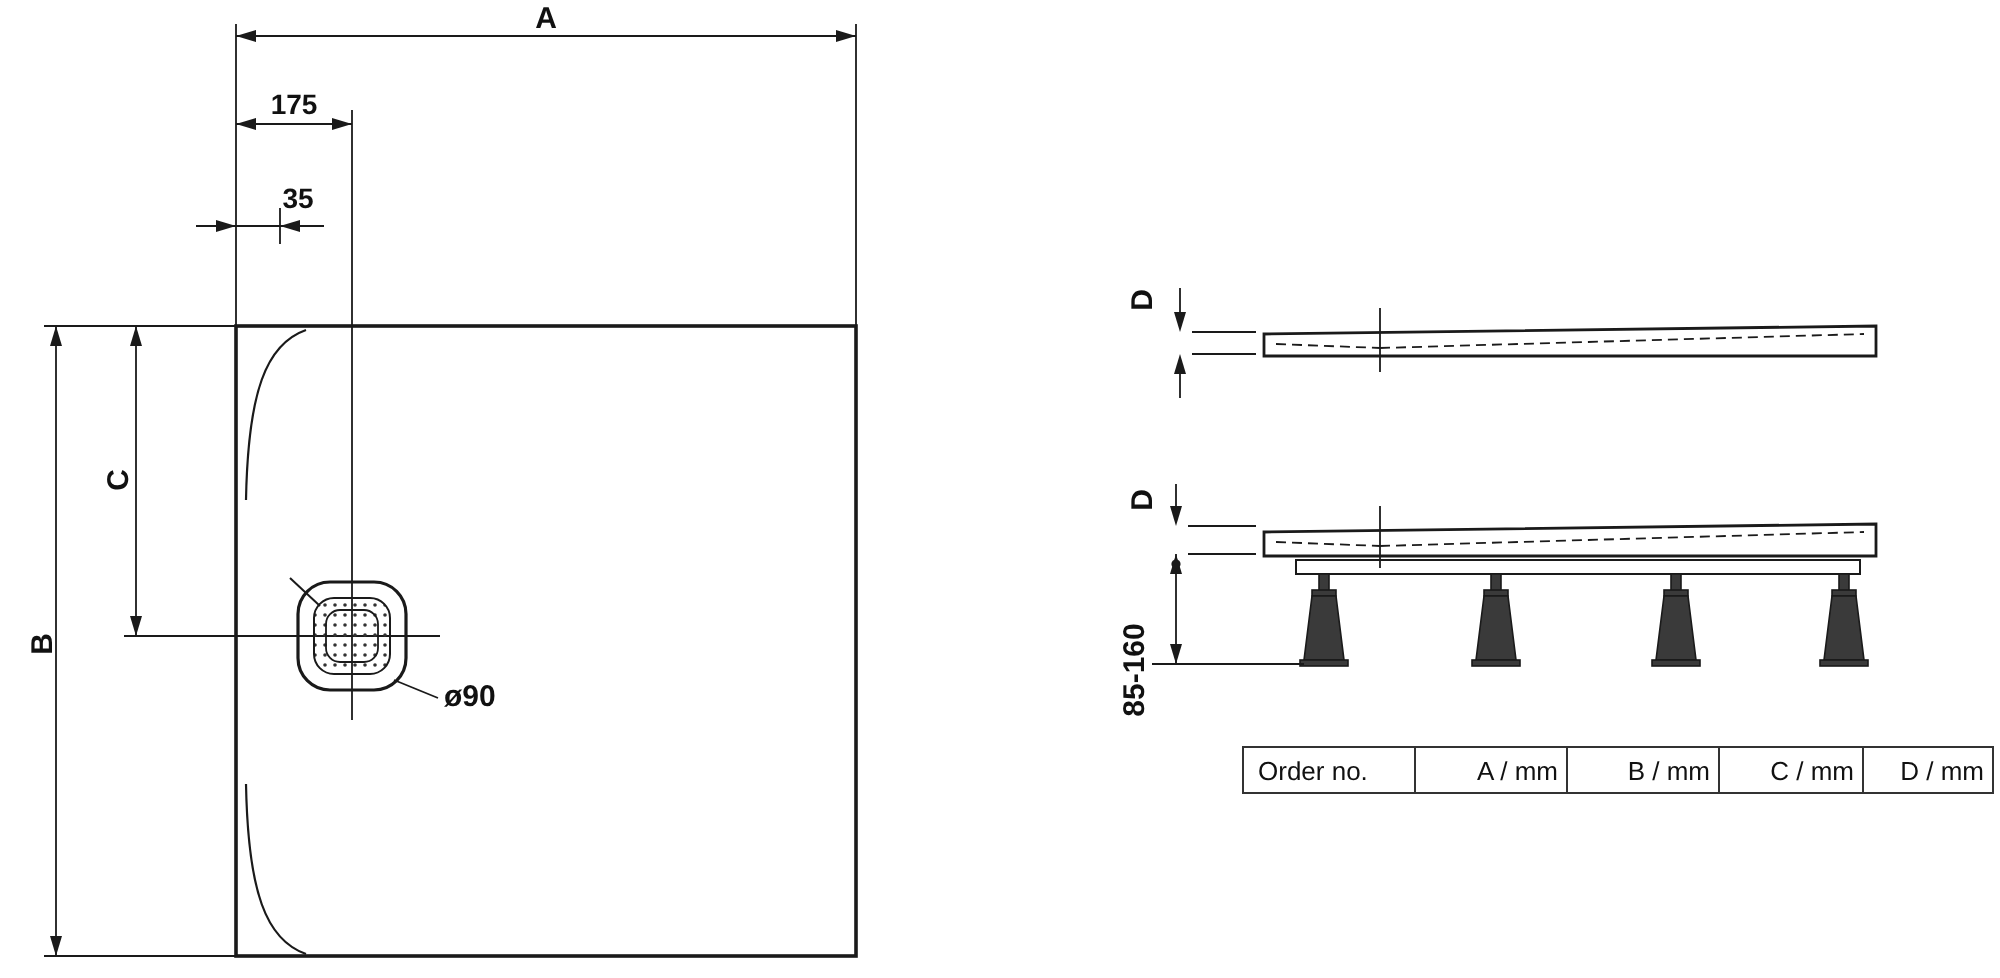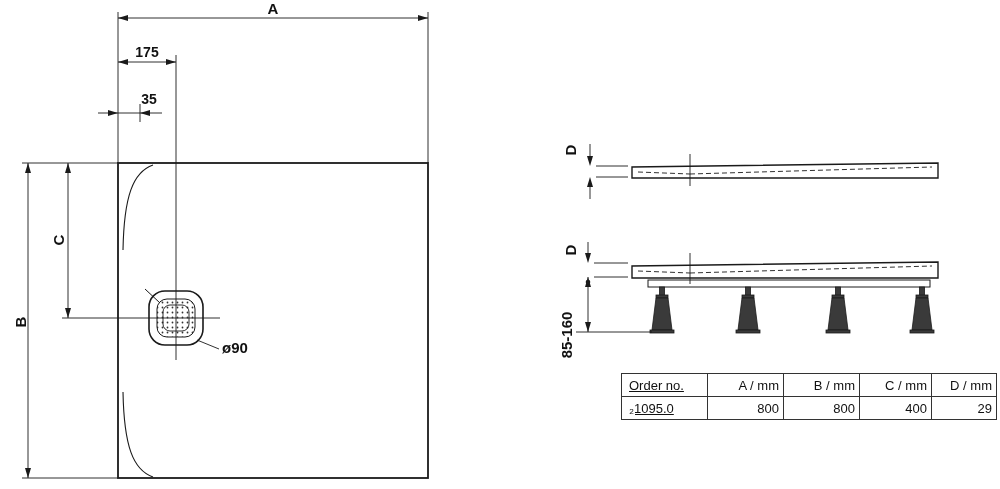--- a/index.html
+++ b/index.html
@@ -13,21 +13,21 @@
   .dim-sm{font-size:14px;font-weight:bold;}
   table.spec{
     position:absolute;left:621px;top:373px;width:375px;
     border-collapse:collapse;table-layout:fixed;
     font-size:13px;color:#111;background:#fff;
   }
   table.spec th, table.spec td{
     border:1px solid #333;height:22px;padding:0 4px;
     font-weight:normal;text-align:right;overflow:hidden;white-space:nowrap;
   }
-  table.spec th.ord, table.spec td.ord{text-align:left;padding-left:7px;text-decoration:underline;}
+  table.spec th.ord, table.spec td.ord{text-align:left;padding-left:7px;}
 </style>
 </head>
 <body>
 
 <div class="canvas">
 
   <svg width="1000" height="489" viewBox="0 0 1000 489">
     <defs>
       <pattern id="dots" width="5" height="5" patternUnits="userSpaceOnUse">
         <circle cx="2.5" cy="2.5" r="0.9" fill="#333"></circle>
@@ -161,22 +161,15 @@
     <thead>
       <tr>
         <th class="ord">Order no.</th>
         <th>A / mm</th>
         <th>B / mm</th>
         <th>C / mm</th>
         <th>D / mm</th>
       </tr>
     </thead>
     <tbody>
-      <tr>
-        <td class="ord">₂1095.0</td>
-        <td>800</td>
-        <td>800</td>
-        <td>400</td>
-        <td>29</td>
-      </tr>
     </tbody>
   </table>
 </div>
 
 </body></html>

